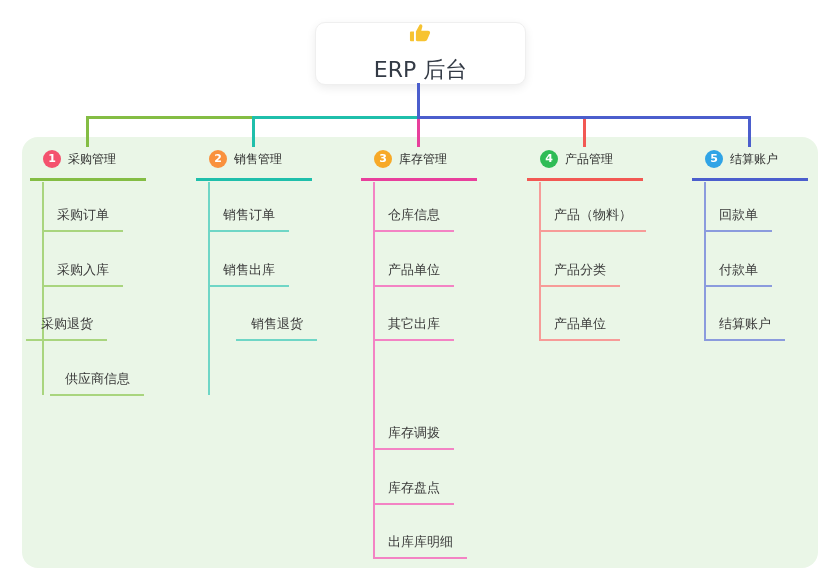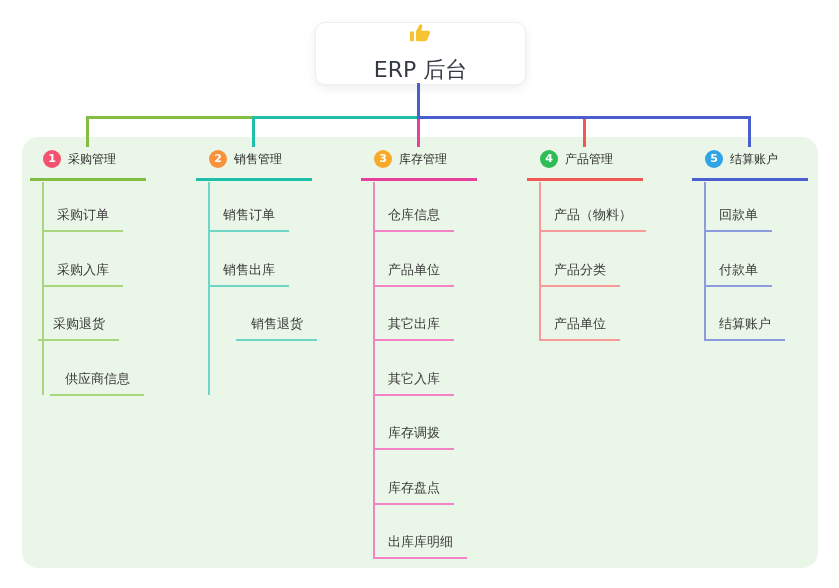--- a/index.html
+++ b/index.html
@@ -59,41 +59,40 @@
   <div class="drop" style="left: 583px; background-color: rgb(242, 88, 83);"></div>
   <div class="drop" style="left: 748px; background-color: rgb(75, 94, 205);"></div>
 
   <div class="branch-header" style="left: 30px; border-bottom-color: rgb(132, 189, 68);">
     <span class="badge" style="background-color: rgb(244, 82, 110);">1</span>
     <span class="branch-label">采购管理</span>
   </div>
   <div class="cvline" style="left: 42px; height: 213px; background-color: rgb(169, 213, 126);"></div>
   <div class="child" style="left: 42px; top: 206px; border-bottom-color: rgb(169, 213, 126);">采购订单</div>
   <div class="child" style="left: 42px; top: 260.5px; border-bottom-color: rgb(169, 213, 126);">采购入库</div>
-  <div class="child" style="left: 38px; top: 315px; border-bottom-color: rgb(169, 213, 126);">采购退货</div>
+  <div class="child" style="left: 26px; top: 315px; border-bottom-color: rgb(169, 213, 126);">采购退货</div>
   <div class="child" style="left: 50px; top: 369.5px; border-bottom-color: rgb(169, 213, 126);">供应商信息</div>
 
   <div class="branch-header" style="left: 196px; border-bottom-color: rgb(31, 191, 171);">
     <span class="badge" style="background-color: rgb(249, 145, 61);">2</span>
     <span class="branch-label">销售管理</span>
   </div>
   <div class="cvline" style="left: 208px; height: 213px; background-color: rgb(111, 214, 198);"></div>
   <div class="child" style="left: 208px; top: 206px; border-bottom-color: rgb(111, 214, 198);">销售订单</div>
   <div class="child" style="left: 208px; top: 260.5px; border-bottom-color: rgb(111, 214, 198);">销售出库</div>
   <div class="child" style="left: 208px; top: 315px; border-bottom-color: rgb(111, 214, 198); margin-left: 28px;">销售退货</div>
 
   <div class="branch-header" style="left: 361px; border-bottom-color: rgb(232, 63, 156);">
     <span class="badge" style="background-color: rgb(247, 169, 39);">3</span>
     <span class="branch-label">库存管理</span>
   </div>
   <div class="cvline" style="left: 373px; height: 377px; background-color: rgb(243, 131, 196);"></div>
   <div class="child" style="left: 373px; top: 206px; border-bottom-color: rgb(243, 131, 196);">仓库信息</div>
   <div class="child" style="left: 373px; top: 260.5px; border-bottom-color: rgb(243, 131, 196);">产品单位</div>
   <div class="child" style="left: 373px; top: 315px; border-bottom-color: rgb(243, 131, 196);">其它出库</div>
-  <div class="child" style="left: 373px; top: 369.5px; border-bottom-color: rgb(243, 131, 196);">其它入库</div>
   <div class="child" style="left: 373px; top: 424px; border-bottom-color: rgb(243, 131, 196);">库存调拨</div>
   <div class="child" style="left: 373px; top: 478.5px; border-bottom-color: rgb(243, 131, 196);">库存盘点</div>
   <div class="child" style="left: 373px; top: 533px; border-bottom-color: rgb(243, 131, 196);">出库库明细</div>
 
   <div class="branch-header" style="left: 527px; border-bottom-color: rgb(242, 88, 83);">
     <span class="badge" style="background-color: rgb(47, 188, 86);">4</span>
     <span class="branch-label">产品管理</span>
   </div>
   <div class="cvline" style="left: 539px; height: 159px; background-color: rgb(247, 155, 152);"></div>
   <div class="child" style="left: 539px; top: 206px; border-bottom-color: rgb(247, 155, 152);">产品（物料）</div>

